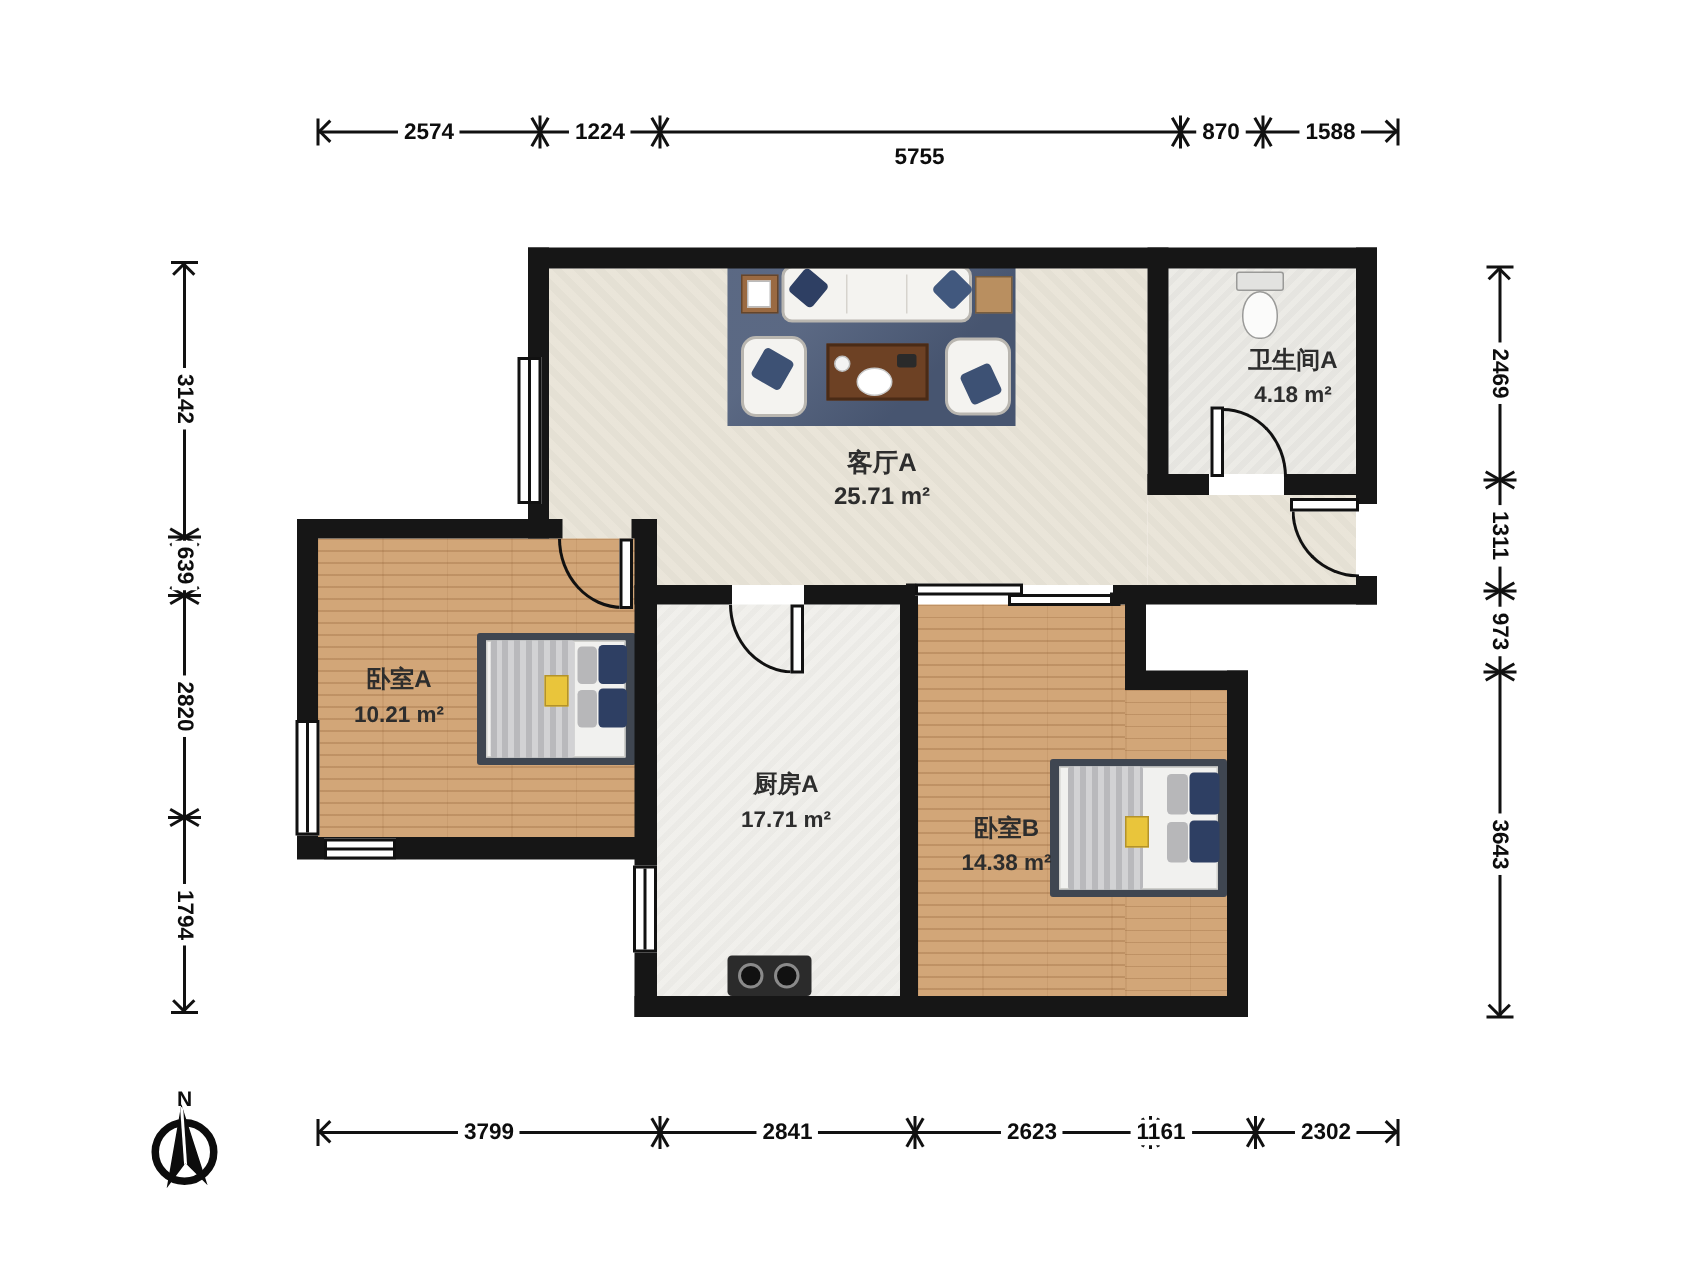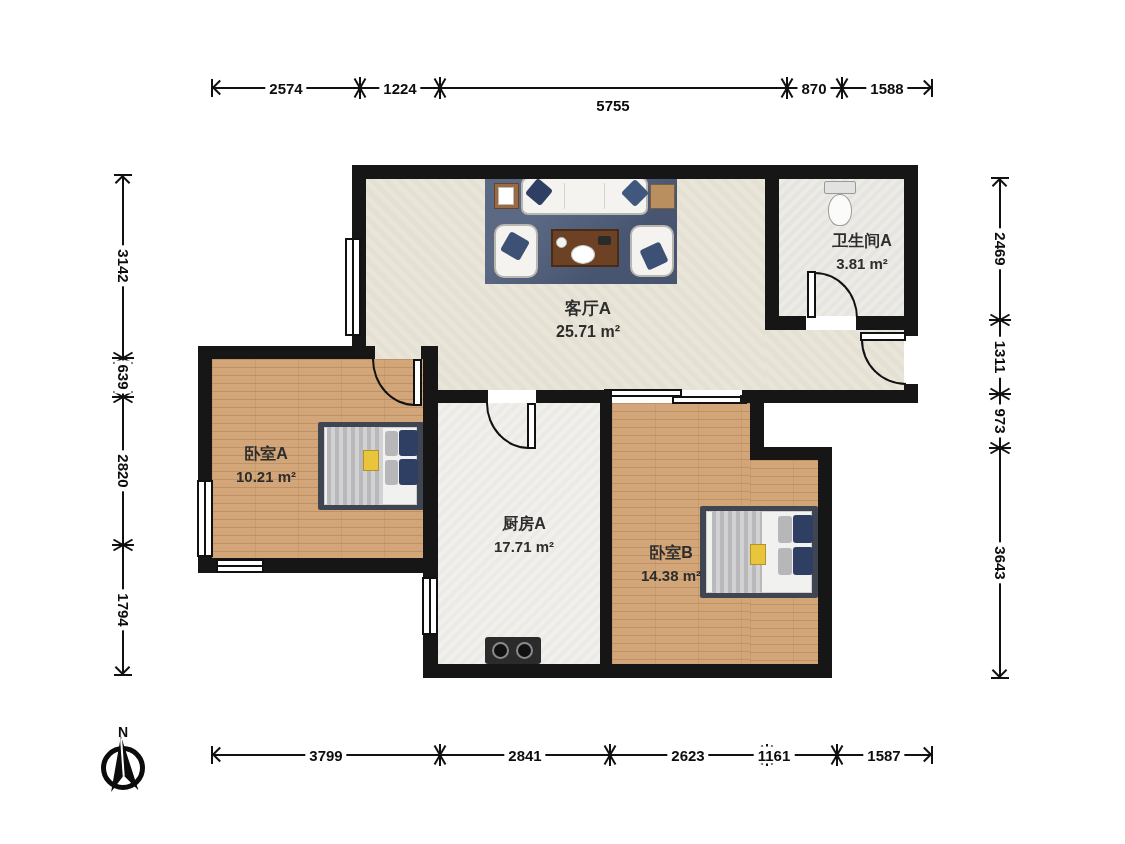--- a/index.html
+++ b/index.html
@@ -160,21 +160,21 @@
   <div class="slide" style="left:610px;top:389px;width:72px;height:8px"></div>
   <div class="slide" style="left:672px;top:396px;width:70px;height:8px"></div>
   <div class="wall" style="left:740px;top:395px;width:7px;height:9px"></div>
 
   <div class="room-label" style="left:588px;top:320px">
     <span class="nm">客厅A</span>
     <span class="ar">25.71 m²</span>
   </div>
   <div class="room-label sm" style="left:862px;top:252px">
     <span class="nm">卫生间A</span>
-    <span class="ar">3.81 m²</span>
+    <span class="ar">4.18 m²</span>
   </div>
   <div class="room-label sm" style="left:266px;top:465px">
     <span class="nm">卧室A</span>
     <span class="ar">10.21 m²</span>
   </div>
   <div class="room-label sm" style="left:524px;top:535px">
     <span class="nm">厨房A</span>
     <span class="ar">17.71 m²</span>
   </div>
   <div class="room-label sm" style="left:671px;top:564px">
@@ -236,21 +236,21 @@
         <i></i>
         <i></i>
         <i></i>
       </span>
     <span class="endbar-v" style="right:-1px"></span>
       <span class="chev" style="right:2px;top:-5px;transform:rotate(225deg)"></span>
     <span class="dlbl" style="left:114px;top:1px">3799</span>
     <span class="dlbl" style="left:313px;top:1px">2841</span>
     <span class="dlbl" style="left:476px;top:1px">2623</span>
     <span class="dlbl" style="left:562px;top:1px">1161</span>
-    <span class="dlbl" style="left:672px;top:1px">1587</span>
+    <span class="dlbl" style="left:672px;top:1px">2302</span>
   </div>
 
   <div class="dimv" style="left:122px;top:175px;height:500px">
     <span class="endbar-h" style="top:-1px"></span>
       <span class="chev" style="left:-5px;top:2px;transform:rotate(135deg)"></span>
     <span class="tick" style="left:1px;top:183px;transform:rotate(90deg)">
         <i></i>
         <i></i>
         <i></i>
       </span>

